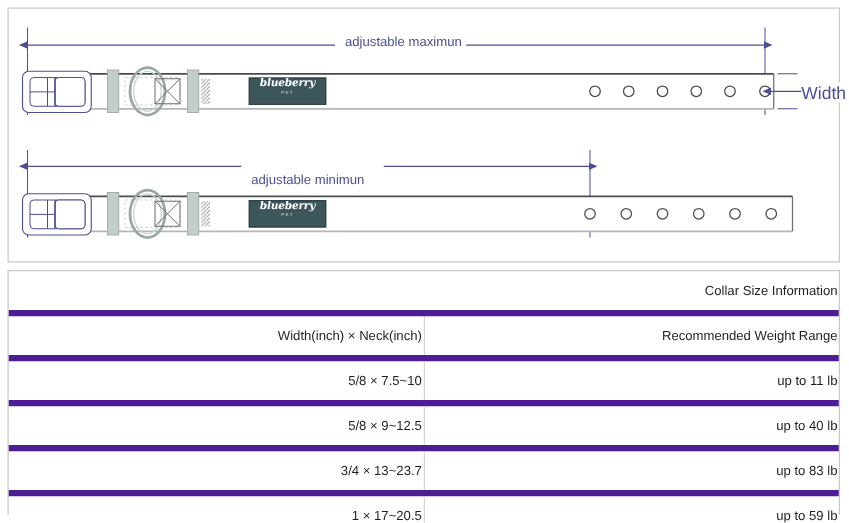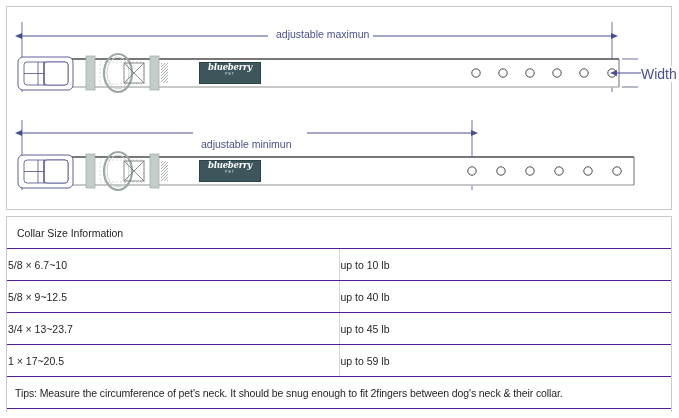--- a/index.html
+++ b/index.html
@@ -47,22 +47,22 @@
   #patch-1{left:199px;top:62px;width:62px;height:22px;}
   #patch-2{left:199px;top:160px;width:62px;height:22px;}
 
   
   .table-wrap{
     position:absolute;left:6px;top:216px;width:666px;height:196px;
     border:1px solid #c9c9c9;border-bottom:none;box-sizing:border-box;background:#fff;
   }
   table.sizes{border-collapse:collapse;width:100%;table-layout:fixed;}
   table.sizes td{
-    border-bottom:1px solid #4c1d95;
-    font-size:10.5px;color:#1f1f1f;height:29px;text-align:left;
+    border-bottom:5px solid #4c1d95;
+    font-size:10.5px;color:#1f1f1f;height:29px;text-align:right;
     font-family:"Liberation Sans","DejaVu Sans",sans-serif;
   }
   td.title-cell{text-align:left;padding-left:10px;font-size:11px;height:26px;}
   td.col-left{border-right:1px solid #d5d5d5;width:337px;}
   td.tips{
     text-align:left;padding-left:8px;font-size:10px;height:28px;
     border-bottom:1px solid #c9c9c9;letter-spacing:-.1px;
   }
 </style>
 </head>
@@ -191,30 +191,34 @@
     <span class="sub">PET</span>
   </div>
 
   <div class="table-wrap">
     <table class="sizes">
       <tbody>
         <tr>
           <td class="title-cell" colspan="2">Collar Size Information</td>
         </tr>
         <tr>
-          <td class="col-left">5/8 × 6.7~10</td>
-          <td>up to 10 lb</td>
+          <td class="col-left">Width(inch)  ×  Neck(inch)</td>
+          <td>Recommended Weight Range</td>
+        </tr>
+        <tr>
+          <td class="col-left">5/8 × 7.5~10</td>
+          <td>up to 11 lb</td>
         </tr>
         <tr>
           <td class="col-left">5/8 × 9~12.5</td>
           <td>up to 40 lb</td>
         </tr>
         <tr>
           <td class="col-left">3/4 × 13~23.7</td>
-          <td>up to 45 lb</td>
+          <td>up to 83 lb</td>
         </tr>
         <tr>
           <td class="col-left">1 × 17~20.5</td>
           <td>up to 59 lb</td>
         </tr>
         <tr>
           <td class="tips" colspan="2">Tips: Measure the circumference of pet's neck. It should be snug enough to fit 2fingers between dog's neck &amp; their collar.</td>
         </tr>
       </tbody>
     </table>

